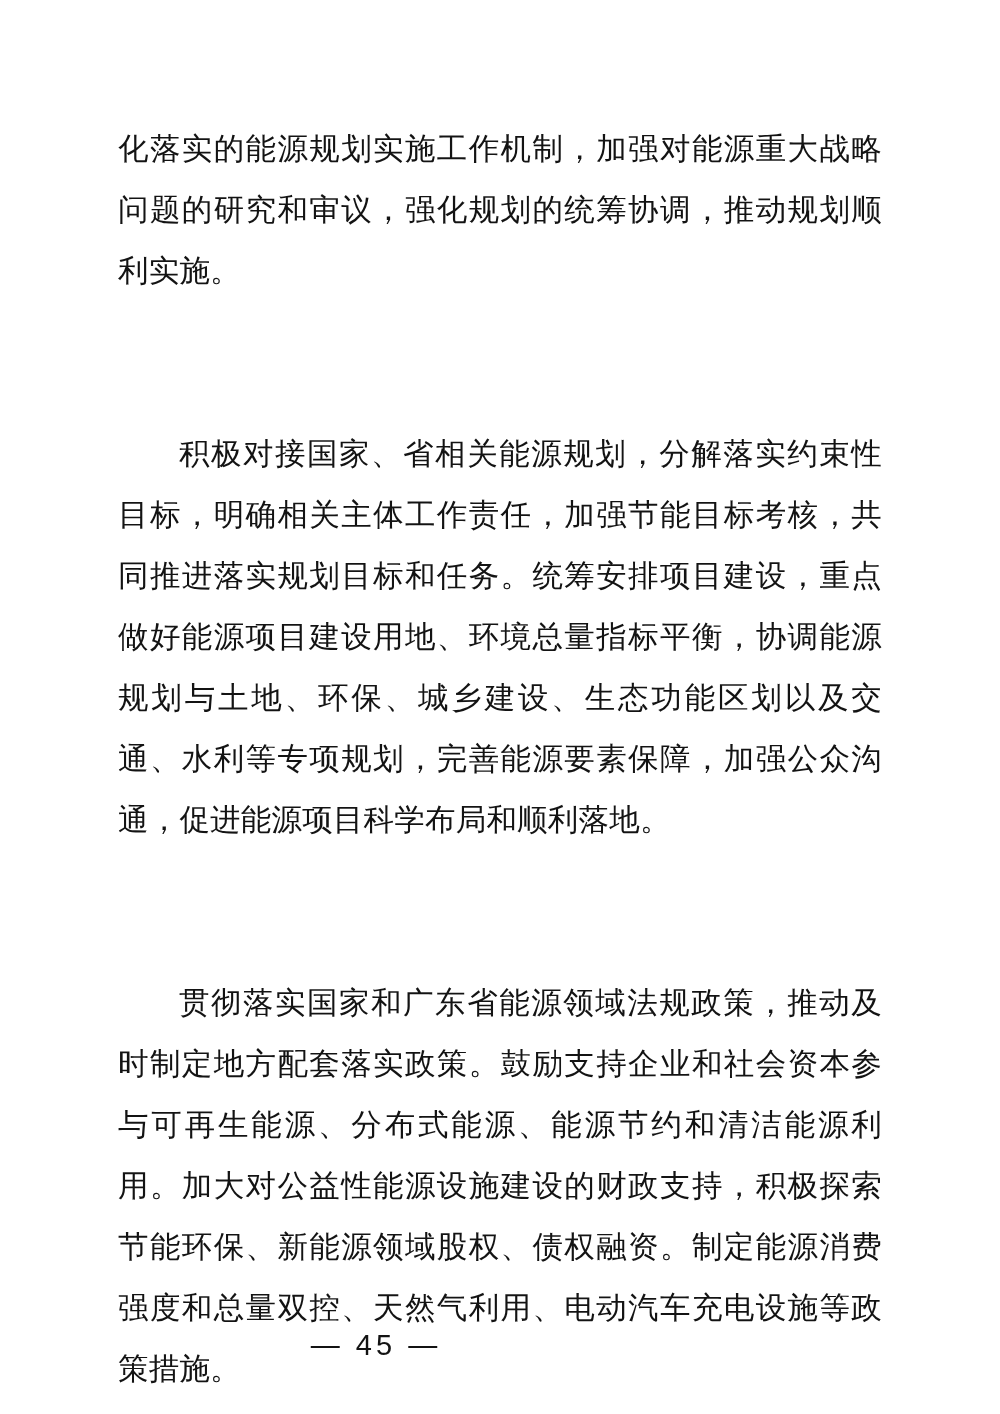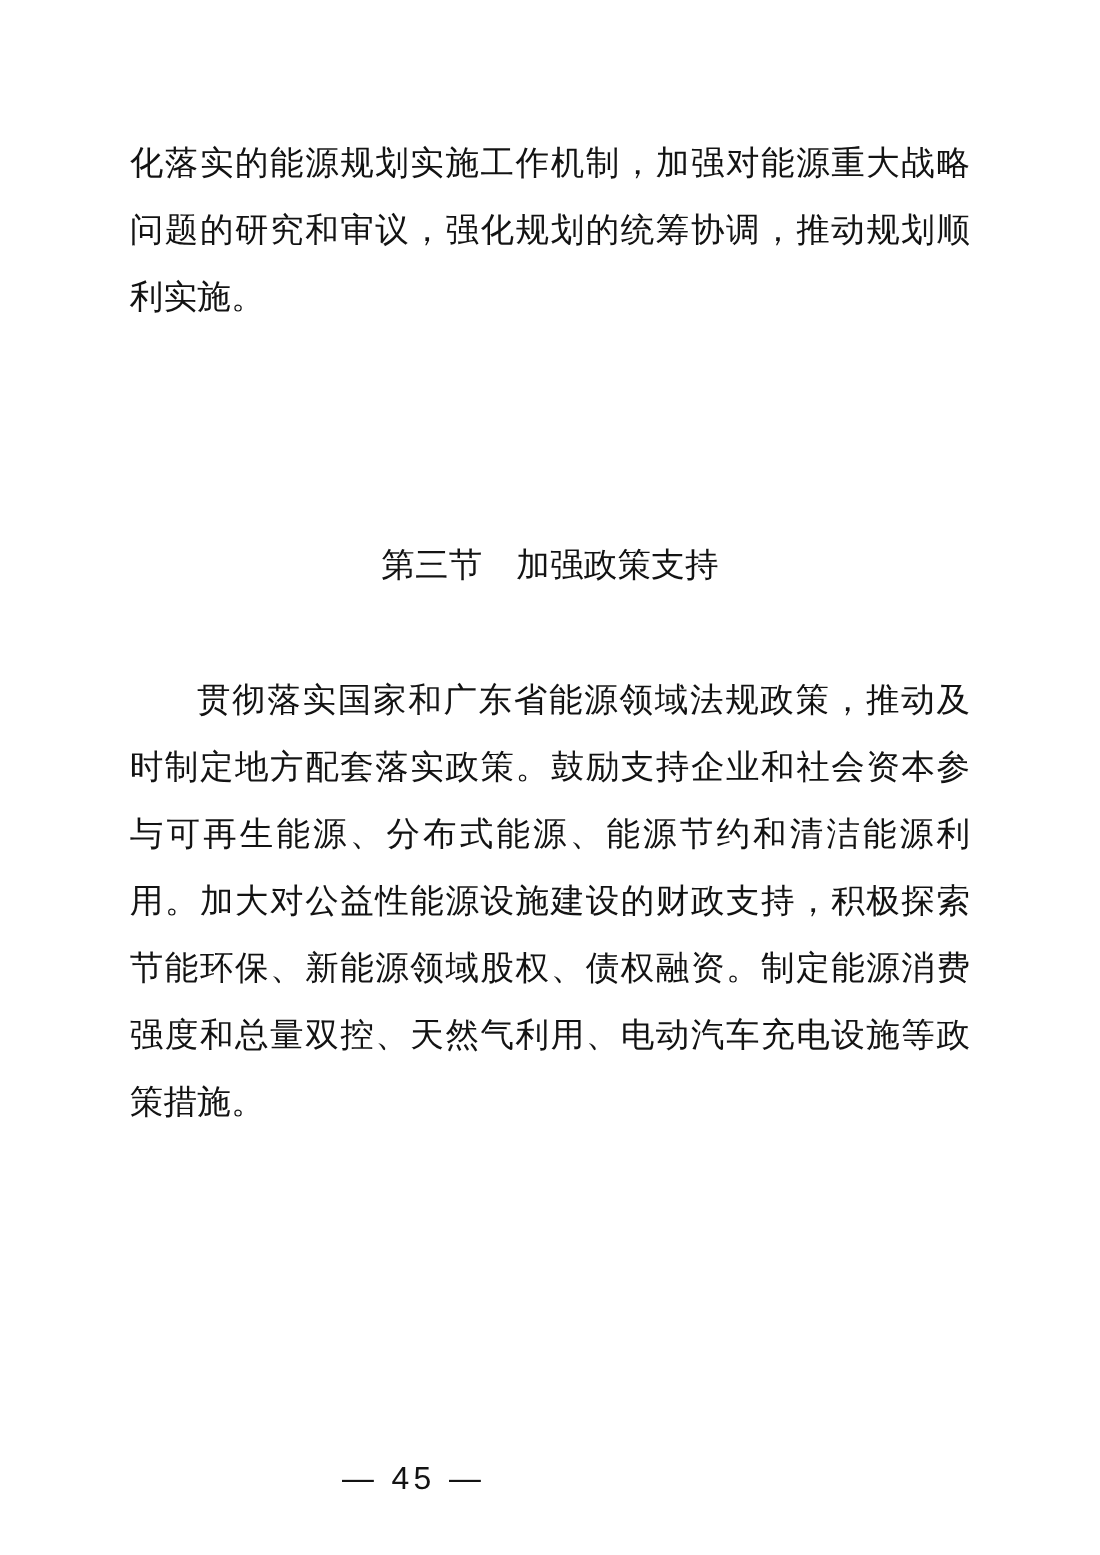--- a/index.html
+++ b/index.html
@@ -69,24 +69,24 @@
 <div class="page">
   <div class="content">
 
     <p class="body">化落实的能源规划实施工作机制，加强对能源重大战略问题的研究和审议，强化规划的统筹协调，推动规划顺利实施。</p>
 
     <div class="gap-lg"></div>
 
 
     <div class="gap-lg"></div>
 
+    <p class="indent">积极对接国家、省相关能源规划，分解落实约束性目标，明确相关主体工作责任，加强节能目标考核，共同推进落实规划目标和任务。统筹安排项目建设，重点做好能源项目建设用地、环境总量指标平衡，协调能源规划与土地、环保、城乡建设、生态功能区划以及交通、水利等专项规划，完善能源要素保障，加强公众沟通，促进能源项目科学布局和顺利落地。</p>
 
     <div class="gap-lg"></div>
 
-    <h2 class="heading">第三节　加强政策支持</h2>
 
     <div class="gap-lg"></div>
 
     <p class="indent">贯彻落实国家和广东省能源领域法规政策，推动及时制定地方配套落实政策。鼓励支持企业和社会资本参与可再生能源、分布式能源、能源节约和清洁能源利用。加大对公益性能源设施建设的财政支持，积极探索节能环保、新能源领域股权、债权融资。制定能源消费强度和总量双控、天然气利用、电动汽车充电设施等政策措施。</p>
 
   </div>
 
   <div class="footer">
     <span class="pagenum">— 45 —</span>
   </div>

